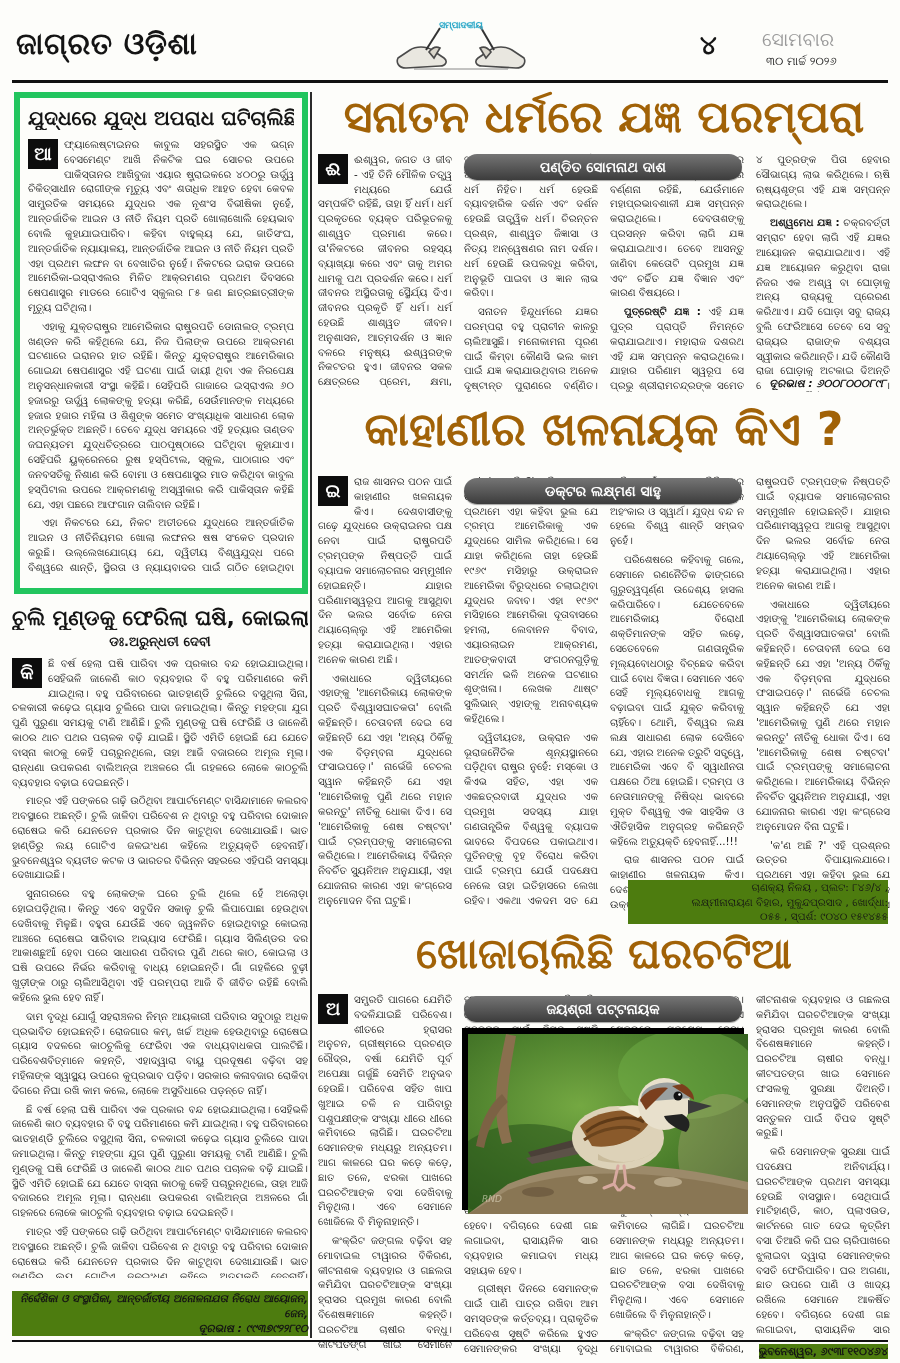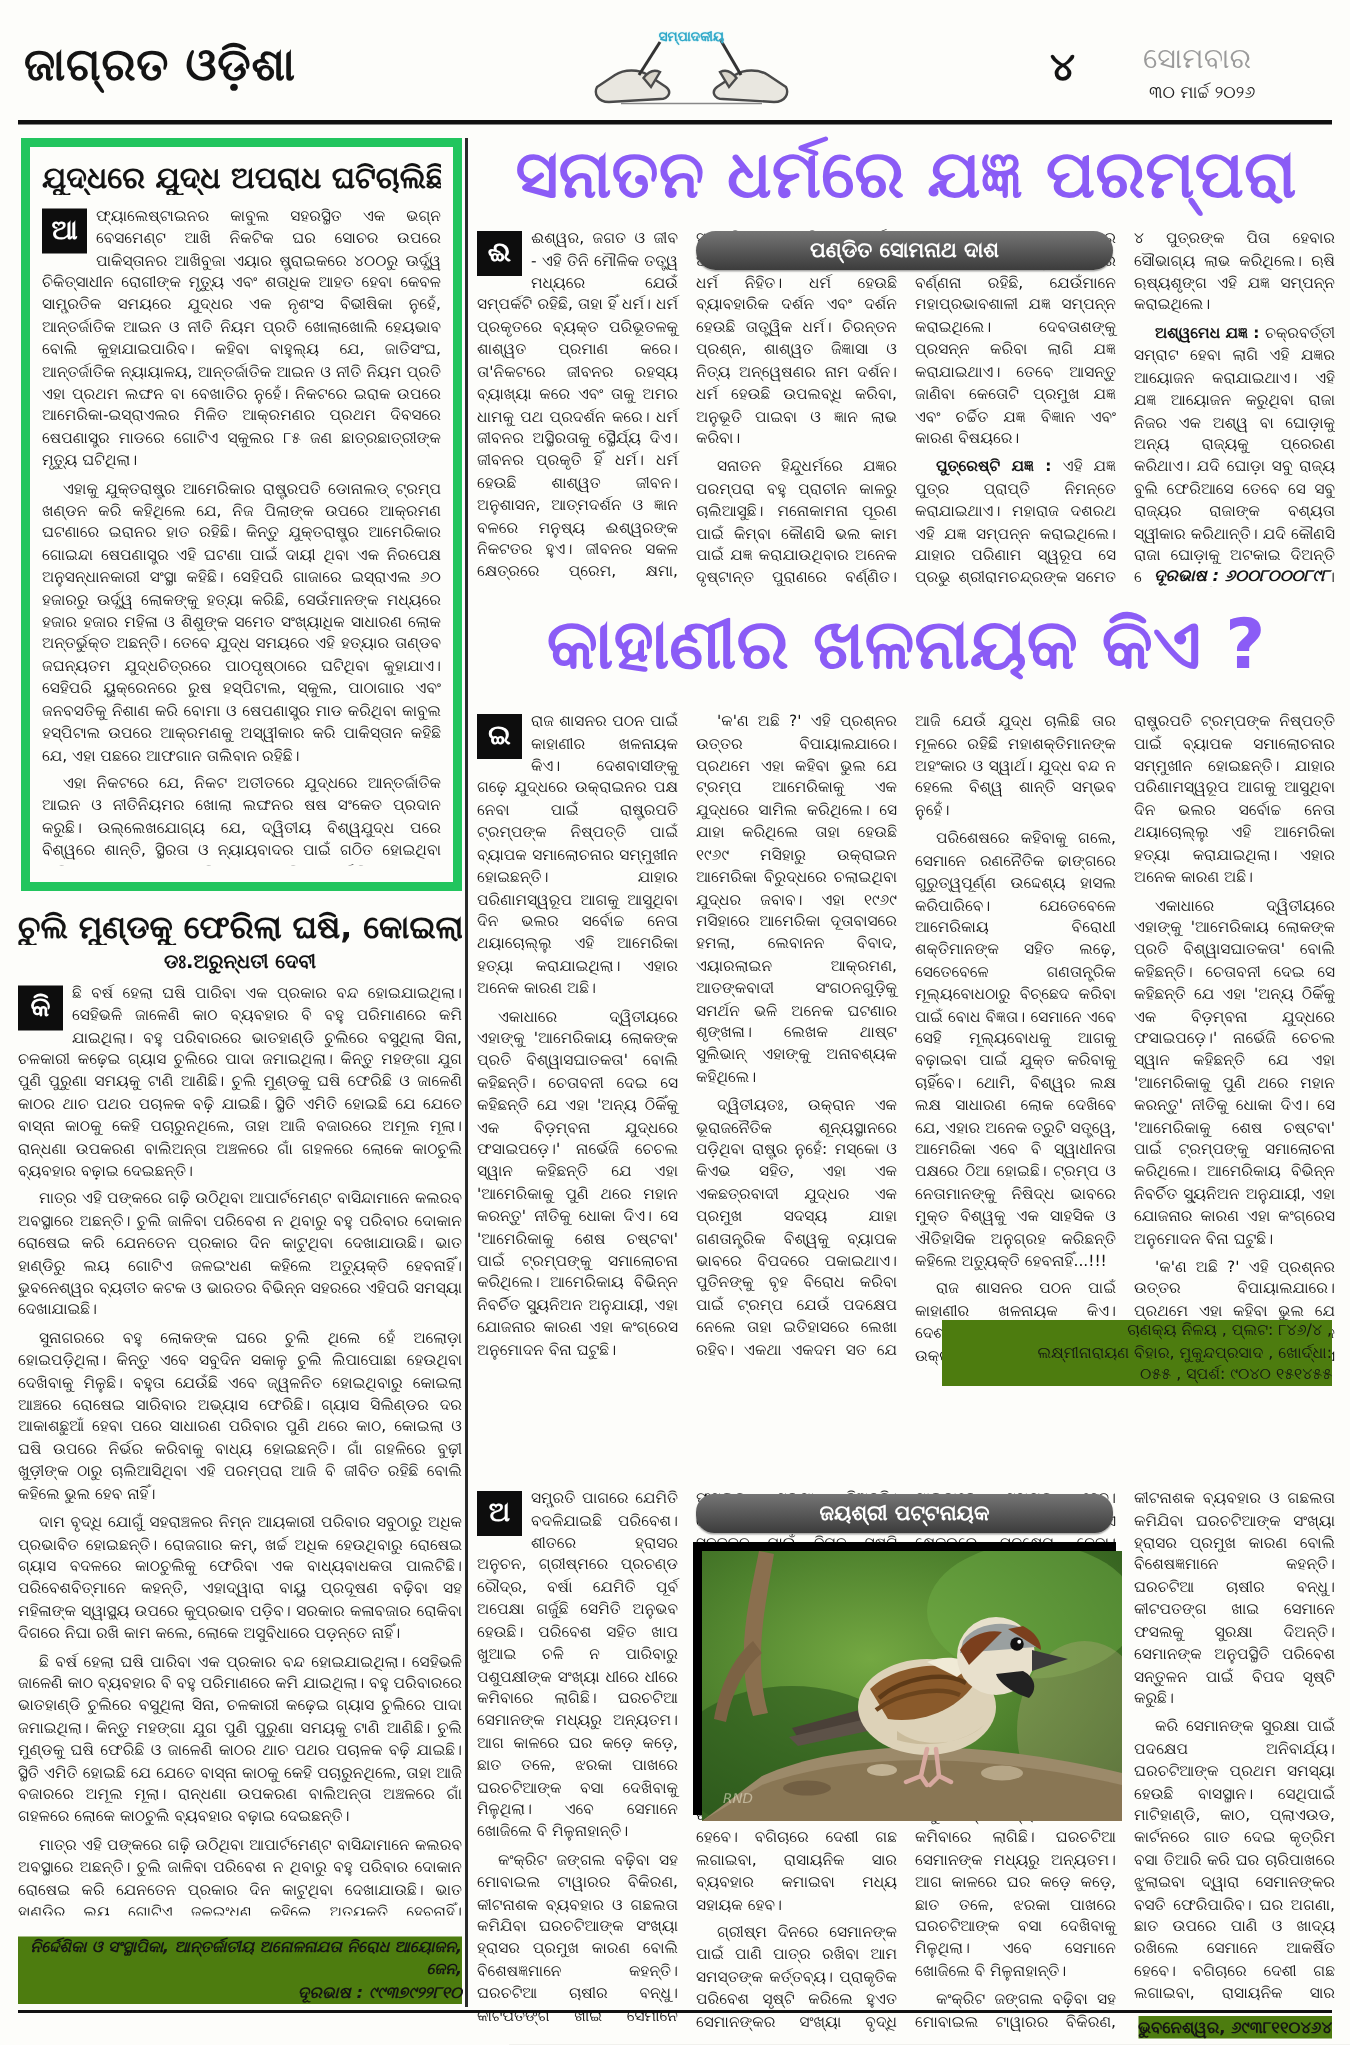--- a/index.html
+++ b/index.html
@@ -44,21 +44,21 @@
   .chuli { position:absolute; left:12px; top:606px; width:296px; height:730px; }
   .chuli-headline { text-align:center; font-size:21px; font-weight:bold; white-space:nowrap; overflow:hidden; }
   .chuli-byline { text-align:center; font-size:13px; font-weight:bold; margin:4px 0 6px; }
   .chuli-body { height:622px; }
   .chuli-sig { right:0; bottom:0; width:296px; font-style:italic; }
   .chuli-sig .sig-role { font-weight:bold; font-style:italic; font-size:10.5px; }
   .chuli-sig .sig-phone { font-weight:bold; font-size:11px; }
 
   
   .sect { position:absolute; left:318px; width:572px; overflow:hidden; }
-  .big-headline { text-align:center; font-weight:bold; white-space:nowrap; overflow:hidden; color:#8b5cf6; }
+  .big-headline { text-align:center; font-weight:bold; white-space:nowrap; overflow:hidden; color:#a16207; }
 
   .yajna { top:88px; height:310px; }
   .yajna .big-headline { font-size:44px; height:58px; line-height:58px; }
   .yajna-body { position:absolute; left:0; top:64px; width:572px; height:244px; column-count:4; column-gap:12px; }
   .yajna-pill { left:146px; top:66px; width:278px; }
   .yajna-phone { right:2px; top:288px; }
 
   .villain { top:398px; height:528px; }
   .villain .big-headline { font-size:46px; height:66px; line-height:62px; }
   .villain-body { position:absolute; left:0; top:76px; width:572px; height:448px; column-count:4; column-gap:12px; }
@@ -145,39 +145,41 @@
     <p>ଈଶ୍ୱର, ଜଗତ ଓ ଜୀବ - ଏହି ତିନି ମୌଳିକ ତତ୍ତ୍ୱ ମଧ୍ୟରେ ଯେଉଁ ସମ୍ପର୍କଟି ରହିଛି, ତାହା ହିଁ ଧର୍ମ। ଧର୍ମ ପ୍ରକୃତରେ ବ୍ୟକ୍ତ ପରିଭୂତଳକୁ ଶାଶ୍ୱତ ପ୍ରମାଣ କରେ। ତା'ନିକଟରେ ଜୀବନର ରହସ୍ୟ ବ୍ୟାଖ୍ୟା କରେ ଏବଂ ତାକୁ ଅମର ଧାମକୁ ପଥ ପ୍ରଦର୍ଶନ କରେ। ଧର୍ମ ଜୀବନର ଅସ୍ଥିରତାକୁ ସ୍ଥୈର୍ଯ୍ୟ ଦିଏ। ଜୀବନର ପ୍ରକୃତି ହିଁ ଧର୍ମ। ଧର୍ମ ହେଉଛି ଶାଶ୍ୱତ ଜୀବନ। ଅନୁଶାସନ, ଆତ୍ମଦର୍ଶନ ଓ ଜ୍ଞାନ ବଳରେ ମନୁଷ୍ୟ ଈଶ୍ୱରଙ୍କ ନିକଟତର ହୁଏ। ଜୀବନର ସକଳ କ୍ଷେତ୍ରରେ ପ୍ରେମ, କ୍ଷମା, ସତ୍ୟନିଷ୍ଠା ଓ ପବିତ୍ରତା ପୂର୍ଣ୍ଣ ଆଚରଣ ଦୂରଦର୍ଶନ କରିବାରେ ହିଁ ଧର୍ମ ନିହିତ। ଧର୍ମ ହେଉଛି ବ୍ୟାବହାରିକ ଦର୍ଶନ ଏବଂ ଦର୍ଶନ ହେଉଛି ତାତ୍ତ୍ୱିକ ଧର୍ମ। ଚିରନ୍ତନ ପ୍ରଶ୍ନ, ଶାଶ୍ୱତ ଜିଜ୍ଞାସା ଓ ନିତ୍ୟ ଅନ୍ୱେଷଣର ନାମ ଦର୍ଶନ। ଧର୍ମ ହେଉଛି ଉପଲବ୍ଧି କରିବା, ଅନୁଭୂତି ପାଇବା ଓ ଜ୍ଞାନ ଲାଭ କରିବା।</p>
         <p>ସନାତନ ହିନ୍ଦୁଧର୍ମରେ ଯଜ୍ଞର ପରମ୍ପରା ବହୁ ପ୍ରାଚୀନ କାଳରୁ ଚାଲିଆସୁଛି। ମନୋକାମନା ପୂରଣ ପାଇଁ କିମ୍ବା କୌଣସି ଭଲ କାମ ପାଇଁ ଯଜ୍ଞ କରାଯାଉଥିବାର ଅନେକ ଦୃଷ୍ଟାନ୍ତ ପୁରାଣରେ ବର୍ଣ୍ଣିତ। ରାମାୟଣ ଏବଂ ମହାଭାରତରେ ଅନେକ ମହାନ ରାଜାଙ୍କ ବିଷୟରେ ବର୍ଣ୍ଣନା ରହିଛି, ଯେଉଁମାନେ ମହାପ୍ରଭାବଶାଳୀ ଯଜ୍ଞ ସମ୍ପନ୍ନ କରାଇଥିଲେ। ଦେବତାଶଙ୍କୁ ପ୍ରସନ୍ନ କରିବା ଲାଗି ଯଜ୍ଞ କରାଯାଇଥାଏ। ତେବେ ଆସନ୍ତୁ ଜାଣିବା କେତୋଟି ପ୍ରମୁଖ ଯଜ୍ଞ ଏବଂ ଚର୍ଚ୍ଚିତ ଯଜ୍ଞ ବିଜ୍ଞାନ ଏବଂ କାରଣ ବିଷୟରେ।</p>
         <p><b class="plead">ପୁତ୍ରେଷ୍ଟି ଯଜ୍ଞ : </b>ଏହି ଯଜ୍ଞ ପୁତ୍ର ପ୍ରାପ୍ତି ନିମନ୍ତେ କରାଯାଇଥାଏ। ମହାରାଜ ଦଶରଥ ଏହି ଯଜ୍ଞ ସମ୍ପନ୍ନ କରାଇଥିଲେ। ଯାହାର ପରିଣାମ ସ୍ୱରୂପ ସେ ପ୍ରଭୁ ଶ୍ରୀରାମଚନ୍ଦ୍ରଙ୍କ ସମେତ ୪ ପୁତ୍ରଙ୍କ ପିତା ହେବାର ସୌଭାଗ୍ୟ ଲାଭ କରିଥିଲେ। ଋଷି ଋଷ୍ୟଶୃଙ୍ଗ ଏହି ଯଜ୍ଞ ସମ୍ପନ୍ନ କରାଇଥିଲେ।</p>
         <p><b class="plead">ଅଶ୍ୱମେଧ ଯଜ୍ଞ : </b>ଚକ୍ରବର୍ତ୍ତୀ ସମ୍ରାଟ ହେବା ଲାଗି ଏହି ଯଜ୍ଞର ଆୟୋଜନ କରାଯାଇଥାଏ। ଏହି ଯଜ୍ଞ ଆୟୋଜନ କରୁଥିବା ରାଜା ନିଜର ଏକ ଅଶ୍ୱ ବା ଘୋଡ଼ାକୁ ଅନ୍ୟ ରାଜ୍ୟକୁ ପ୍ରେରଣ କରିଥାଏ। ଯଦି ଘୋଡ଼ା ସବୁ ରାଜ୍ୟ ବୁଲି ଫେରିଆସେ ତେବେ ସେ ସବୁ ରାଜ୍ୟର ରାଜାଙ୍କ ବଶ୍ୟତା ସ୍ୱୀକାର କରିଥାନ୍ତି। ଯଦି କୌଣସି ରାଜା ଘୋଡ଼ାକୁ ଅଟକାଇ ଦିଅନ୍ତି ତେବେ ଯୁଦ୍ଧ ହୋଇଥାଏ। ଏଭଳିରେ ବିଜୟୀ ହେଲେ ଅଶ୍ୱମେଧ ଯଜ୍ଞ ସମ୍ପୂର୍ଣ୍ଣ ଘୋଷିତ ହୋଇଥାନ୍ତି। ଅନେକ ରାଜା ଅଶ୍ୱମେଧ ଯଜ୍ଞ କରାଇ ପ୍ରସିଦ୍ଧି ପ୍ରାପ୍ତ କରିଥିବା ବୋଲି ଶାସ୍ତ୍ରରେ ବର୍ଣ୍ଣିତ ରହିଛି।</p>
       </div>
     <div class="phone-off yajna-phone">ଦୂରଭାଷ : ୬୦୦୮୦୦୦୮୯୮</div>
   </section>
 
   <section class="sect villain">
     <h1 class="big-headline">କାହାଣୀର ଖଳନାୟକ କିଏ ?</h1>
+    <div class="byline-pill villain-pill">ଡକ୍ଟର ଲକ୍ଷ୍ମଣ ସାହୁ</div>
     <div class="body-text villain-body">
       <span class="dropcap">ଇ</span>
     <p>ରାଜ ଶାସନର ପଠନ ପାଇଁ କାହାଣୀର ଖଳନାୟକ କିଏ। ଦେଶବାସୀଙ୍କୁ ଗଢ଼େ ଯୁଦ୍ଧରେ ଉକ୍ରାଇନର ପକ୍ଷ ନେବା ପାଇଁ ରାଷ୍ଟ୍ରପତି ଟ୍ରମ୍ପଙ୍କ ନିଷ୍ପତ୍ତି ପାଇଁ ବ୍ୟାପକ ସମାଲୋଚନାର ସମ୍ମୁଖୀନ ହୋଇଛନ୍ତି। ଯାହାର ପରିଣାମସ୍ୱରୂପ ଆଗକୁ ଆସୁଥିବା ଦିନ ଭଲର ସର୍ବୋଚ୍ଚ ନେତା ଥୟାଚୋଲ୍ଲୁ ଏହି ଆମେରିକା ହତ୍ୟା କରାଯାଇଥିଲା। ଏହାର ଅନେକ କାରଣ ଅଛି।</p>
         <p>ଏକାଧାରେ ଦ୍ୱିତୀୟରେ ଏହାଙ୍କୁ 'ଆମେରିକାୟ ଲୋକଙ୍କ ପ୍ରତି ବିଶ୍ୱାସଘାତକତା' ବୋଲି କହିଛନ୍ତି। ଚେତାବନୀ ଦେଇ ସେ କହିଛନ୍ତି ଯେ ଏହା 'ଅନ୍ୟ ଠିକିଁକୁ ଏକ ବିଡ଼ମ୍ବନା ଯୁଦ୍ଧରେ ଫସାଇପଡ଼େ।' ନାର୍ଭେଜି ଚେଚଲ ସ୍ୱାନ କହିଛନ୍ତି ଯେ ଏହା 'ଆମେରିକାକୁ ପୁଣି ଥରେ ମହାନ କରନ୍ତୁ' ନୀତିକୁ ଧୋକା ଦିଏ। ସେ 'ଆମେରିକାକୁ ଶେଷ ଚଷ୍ଟବା' ପାଇଁ ଟ୍ରମ୍ପଙ୍କୁ ସମାଲୋଚନା କରିଥିଲେ। ଆମେରିକାୟ ବିଭିନ୍ନ ନିବର୍ଚିତ ସ୍ୟୁନିଅନ ଅନୁଯାୟୀ, ଏହା ଯୋଜନାର କାରଣ ଏହା କଂଗ୍ରେସ ଅନୁମୋଦନ ବିନା ଘଟୁଛି।</p>
         <p>'କ'ଣ ଅଛି ?' ଏହି ପ୍ରଶ୍ନର ଉତ୍ତର ବିପାୟାଲଯାରେ। ପ୍ରଥମେ ଏହା କହିବା ଭୁଲ ଯେ ଟ୍ରମ୍ପ ଆମେରିକାକୁ ଏକ ଯୁଦ୍ଧରେ ସାମିଲ କରିଥିଲେ। ସେ ଯାହା କରିଥିଲେ ତାହା ହେଉଛି ୧୯୬୯ ମସିହାରୁ ଉକ୍ରାଇନ ଆମେରିକା ବିରୁଦ୍ଧରେ ଚଲାଇଥିବା ଯୁଦ୍ଧର ଜବାବ। ଏହା ୧୯୬୯ ମସିହାରେ ଆମେରିକା ଦୂତାବାସରେ ହମଲା, ଲେବାନନ ବିବାଦ, ଏୟାରଲାଇନ ଆକ୍ରମଣ, ଆତଙ୍କବାଦୀ ସଂଗଠନଗୁଡ଼ିକୁ ସମର୍ଥନ ଭଳି ଅନେକ ଘଟଣାର ଶୃଙ୍ଖଳା। ଲେଖକ ଥାଷ୍ଟ ସୁଲିଭାନ୍ ଏହାଙ୍କୁ ଅନାବଶ୍ୟକ କହିଥିଲେ।</p>
         <p>ଦ୍ୱିତୀୟତଃ, ଉକ୍ରାନ ଏକ ଭୂରାଜନୈତିକ ଶୂନ୍ୟସ୍ଥାନରେ ପଡ଼ିଥିବା ରାଷ୍ଟ୍ର ନୁହେଁ: ମସ୍କୋ ଓ କିଏଭ ସହିତ, ଏହା ଏକ ଏକଛତ୍ରବାଦୀ ଯୁଦ୍ଧର ଏକ ପ୍ରମୁଖ ସଦସ୍ୟ ଯାହା ଗଣତାନ୍ତ୍ରିକ ବିଶ୍ୱକୁ ବ୍ୟାପକ ଭାବରେ ବିପଦରେ ପକାଇଥାଏ। ପୁତିନଙ୍କୁ ବୃହ ବିରୋଧ କରିବା ପାଇଁ ଟ୍ରମ୍ପ ଯେଉଁ ପଦକ୍ଷେପ ନେଲେ ତାହା ଇତିହାସରେ ଲେଖା ରହିବ। ଏକଥା ଏକଦମ ସତ ଯେ ଆଜି ଯେଉଁ ଯୁଦ୍ଧ ଚାଲିଛି ତାର ମୂଳରେ ରହିଛି ମହାଶକ୍ତିମାନଙ୍କ ଅହଂକାର ଓ ସ୍ୱାର୍ଥ। ଯୁଦ୍ଧ ବନ୍ଦ ନ ହେଲେ ବିଶ୍ୱ ଶାନ୍ତି ସମ୍ଭବ ନୁହେଁ।</p>
         <p>ପରିଶେଷରେ କହିବାକୁ ଗଲେ, ସେମାନେ ରଣନୈତିକ ଢାଙ୍ଗରେ ଗୁରୁତ୍ୱପୂର୍ଣ୍ଣ ଉଦ୍ଦେଶ୍ୟ ହାସଲ କରିପାରିବେ। ଯେତେବେଳେ ଆମେରିକାୟ ବିରୋଧୀ ଶକ୍ତିମାନଙ୍କ ସହିତ ଲଢ଼େ, ସେତେବେଳେ ଗଣତାନ୍ତ୍ରିକ ମୂଲ୍ୟବୋଧଠାରୁ ବିଚ୍ଛେଦ କରିବା ପାଇଁ ବୋଧ ବିଜ୍ଞତା। ସେମାନେ ଏବେ ସେହି ମୂଲ୍ୟବୋଧକୁ ଆଗକୁ ବଢ଼ାଇବା ପାଇଁ ଯୁକ୍ତ କରିବାକୁ ଚାହିଁବେ। ଥୋମି, ବିଶ୍ୱର ଲକ୍ଷ ଲକ୍ଷ ସାଧାରଣ ଲୋକ ଦେଖିବେ ଯେ, ଏହାର ଅନେକ ତ୍ରୁଟି ସତ୍ତ୍ୱେ, ଆମେରିକା ଏବେ ବି ସ୍ୱାଧୀନତା ପକ୍ଷରେ ଠିଆ ହୋଇଛି। ଟ୍ରମ୍ପ ଓ ନେତାମାନଙ୍କୁ ନିଷିଦ୍ଧ ଭାବରେ ମୁକ୍ତ ବିଶ୍ୱକୁ ଏକ ସାହସିକ ଓ ଐତିହାସିକ ଅନୁଗ୍ରହ କରିଛନ୍ତି କହିଲେ ଅତ୍ୟୁକ୍ତି ହେବନାହିଁ...!!!</p>
         <p>ରାଜ ଶାସନର ପଠନ ପାଇଁ କାହାଣୀର ଖଳନାୟକ କିଏ। ଦେଶବାସୀଙ୍କୁ ଗଢ଼େ ଯୁଦ୍ଧରେ ଉକ୍ରାଇନର ପକ୍ଷ ନେବା ପାଇଁ ରାଷ୍ଟ୍ରପତି ଟ୍ରମ୍ପଙ୍କ ନିଷ୍ପତ୍ତି ପାଇଁ ବ୍ୟାପକ ସମାଲୋଚନାର ସମ୍ମୁଖୀନ ହୋଇଛନ୍ତି। ଯାହାର ପରିଣାମସ୍ୱରୂପ ଆଗକୁ ଆସୁଥିବା ଦିନ ଭଲର ସର୍ବୋଚ୍ଚ ନେତା ଥୟାଚୋଲ୍ଲୁ ଏହି ଆମେରିକା ହତ୍ୟା କରାଯାଇଥିଲା। ଏହାର ଅନେକ କାରଣ ଅଛି।</p>
         <p>ଏକାଧାରେ ଦ୍ୱିତୀୟରେ ଏହାଙ୍କୁ 'ଆମେରିକାୟ ଲୋକଙ୍କ ପ୍ରତି ବିଶ୍ୱାସଘାତକତା' ବୋଲି କହିଛନ୍ତି। ଚେତାବନୀ ଦେଇ ସେ କହିଛନ୍ତି ଯେ ଏହା 'ଅନ୍ୟ ଠିକିଁକୁ ଏକ ବିଡ଼ମ୍ବନା ଯୁଦ୍ଧରେ ଫସାଇପଡ଼େ।' ନାର୍ଭେଜି ଚେଚଲ ସ୍ୱାନ କହିଛନ୍ତି ଯେ ଏହା 'ଆମେରିକାକୁ ପୁଣି ଥରେ ମହାନ କରନ୍ତୁ' ନୀତିକୁ ଧୋକା ଦିଏ। ସେ 'ଆମେରିକାକୁ ଶେଷ ଚଷ୍ଟବା' ପାଇଁ ଟ୍ରମ୍ପଙ୍କୁ ସମାଲୋଚନା କରିଥିଲେ। ଆମେରିକାୟ ବିଭିନ୍ନ ନିବର୍ଚିତ ସ୍ୟୁନିଅନ ଅନୁଯାୟୀ, ଏହା ଯୋଜନାର କାରଣ ଏହା କଂଗ୍ରେସ ଅନୁମୋଦନ ବିନା ଘଟୁଛି।</p>
         <p>'କ'ଣ ଅଛି ?' ଏହି ପ୍ରଶ୍ନର ଉତ୍ତର ବିପାୟାଲଯାରେ। ପ୍ରଥମେ ଏହା କହିବା ଭୁଲ ଯେ ଟ୍ରମ୍ପ ଆମେରିକାକୁ ଏକ ଯୁଦ୍ଧରେ ସାମିଲ କରିଥିଲେ। ସେ ଯାହା କରିଥିଲେ ତାହା ହେଉଛି ୧୯୬୯ ମସିହାରୁ ଉକ୍ରାଇନ ଆମେରିକା ବିରୁଦ୍ଧରେ ଚଲାଇଥିବା ଯୁଦ୍ଧର ଜବାବ। ଏହା ୧୯୬୯ ମସିହାରେ ଆମେରିକା ଦୂତାବାସରେ ହମଲା, ଲେବାନନ ବିବାଦ, ଏୟାରଲାଇନ ଆକ୍ରମଣ, ଆତଙ୍କବାଦୀ ସଂଗଠନଗୁଡ଼ିକୁ ସମର୍ଥନ ଭଳି ଅନେକ ଘଟଣାର ଶୃଙ୍ଖଳା। ଲେଖକ ଥାଷ୍ଟ ସୁଲିଭାନ୍ ଏହାଙ୍କୁ ଅନାବଶ୍ୟକ କହିଥିଲେ।</p>
       </div>
     <div class="sig-block villain-sig">
       <div>ଚାଣକ୍ୟ ନିଳୟ , ପ୍ଲଟ: ୮୪୬/୪ ,</div>
       <div>ଲକ୍ଷ୍ମୀନାରାୟଣ ବିହାର, ମୁକୁନ୍ଦପ୍ରସାଦ , ଖୋର୍ଦ୍ଧା:</div>
       <div>୦୫୫ , ସ୍ପର୍ଶ: ୯୦୪୦ ୧୫୧୪୫୫</div>
     </div>
   </section>
 
   <section class="sect sparrow">
+    <h1 class="big-headline">ଖୋଜାଚାଲିଛି ଘରଚଟିଆ</h1>
     <div class="byline-pill sparrow-pill">ଜୟଶ୍ରୀ ପଟ୍ଟନାୟକ</div>
 
     <div class="sparrow-photo">
       <svg width="280" height="180" viewBox="0 0 280 180">
         <defs>
           <radialGradient id="bg1" cx="40%" cy="40%" r="80%">
             <stop offset="0%" stop-color="#74a842"></stop>
             <stop offset="55%" stop-color="#4c7f2c"></stop>
             <stop offset="100%" stop-color="#2f5a1c"></stop>
           </radialGradient>

